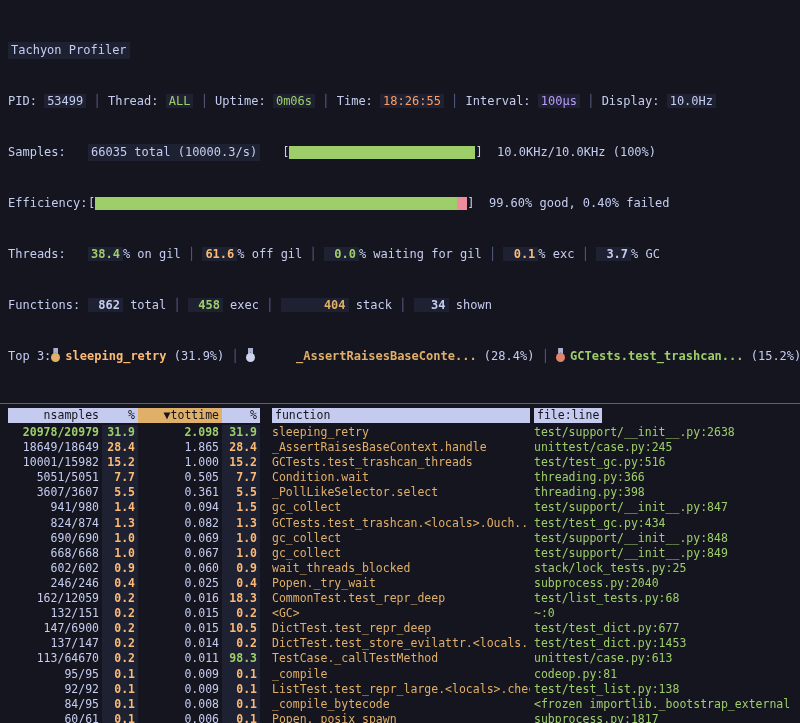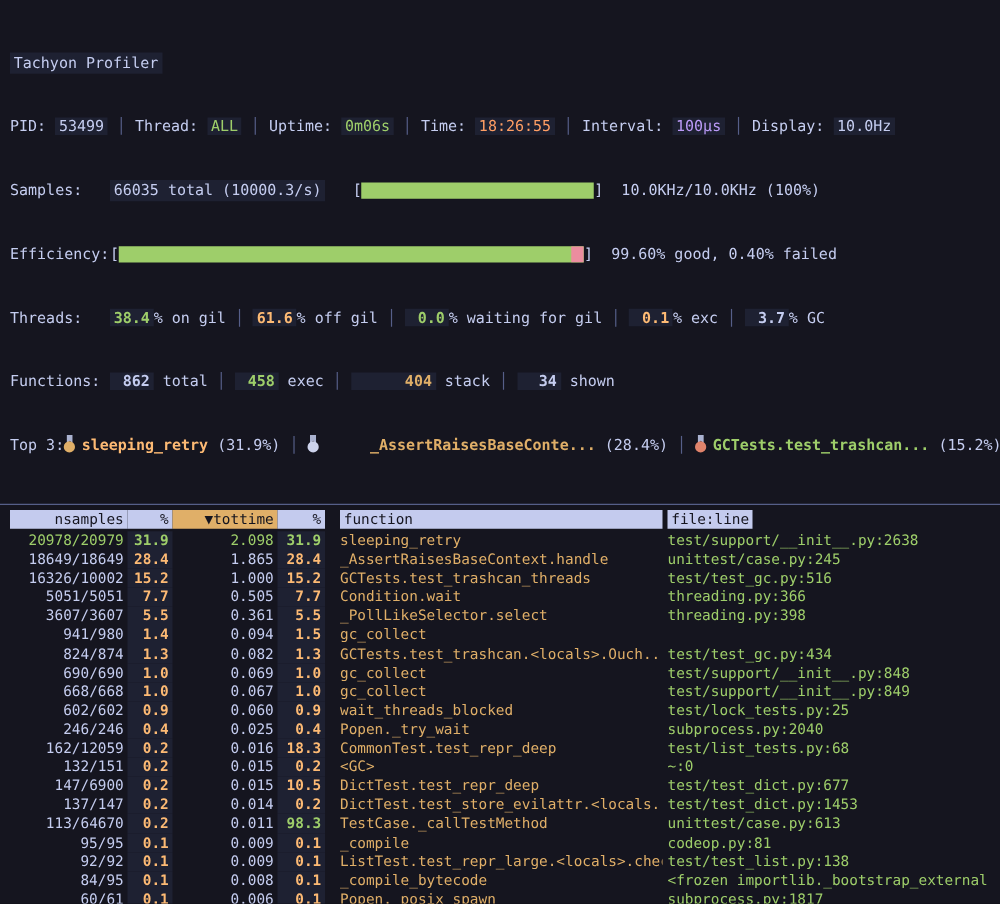--- a/index.html
+++ b/index.html
@@ -41,21 +41,21 @@
           font-size:11.5px; line-height:15.1px; height:15.1px; white-space:pre; align-items:center; }
   .thead { height:17px; line-height:17px; margin-bottom:1px; }
   .thead .hcell { background:#c4cbee; color:#15151f; height:15px; line-height:15px; }
   .thead .hsorted { background:#e0af68; }
   .cell-num { text-align:right; padding-right:3px; }
   .cell-fn { padding-left:12px; color:#e0af68; overflow:hidden; }
   .cell-file { padding-left:4px; color:#9ece6a; }
   .thead .hfile-wrap { padding-left:4px; background:none; }
   .thead .hfile { display:inline-block; background:#c4cbee; color:#15151f; padding:0 3px; height:15px; line-height:15px; }
   .pcell.r, .pcell.g { background:#1e2132; font-weight:700; }
-  .cell-ns.g, .cell-tot.g { font-weight:400; background:none; }
+  .cell-ns.g, .cell-tot.g { font-weight:700; background:none; }
 </style>
 </head>
 <body>
 
 <div id="screen">
   <div class="hdr">
     <div class="line">
       <span class="chip">Tachyon Profiler</span>
     </div>
     <div class="line" id="status-bar"><span><span class="lbl">PID: </span><span class="chip w">53499</span></span><span class="sep"> │ </span><span><span class="lbl">Thread: </span><span class="chip g">ALL</span></span><span class="sep"> │ </span><span><span class="lbl">Uptime: </span><span class="chip g">0m06s</span></span><span class="sep"> │ </span><span><span class="lbl">Time: </span><span class="chip or">18:26:55</span></span><span class="sep"> │ </span><span><span class="lbl">Interval: </span><span class="chip p">100μs</span></span><span class="sep"> │ </span><span><span class="lbl">Display: </span><span class="chip w">10.0Hz</span></span></div>
@@ -83,28 +83,28 @@
       <span class="hcell cell-num">nsamples</span>
       <span class="hcell cell-num">%</span>
       <span class="hcell cell-num hsorted">▼tottime</span>
       <span class="hcell cell-num">%</span>
       <span class="hcell" style="margin-left:12px; padding-left:3px;">function</span>
       <span class="hfile-wrap"><span class="hfile">file:line</span></span>
     </div>
     <div id="table-body">
         <div class="trow"><span class="cell-num cell-ns g">20978/20979</span><span class="cell-num pcell g">31.9</span><span class="cell-num cell-tot g">2.098</span><span class="cell-num pcell g">31.9</span><span class="cell-fn">sleeping_retry</span><span class="cell-file">test/support/__init__.py:2638</span></div>
         <div class="trow"><span class="cell-num cell-ns w">18649/18649</span><span class="cell-num pcell r">28.4</span><span class="cell-num cell-tot w">1.865</span><span class="cell-num pcell r">28.4</span><span class="cell-fn">_AssertRaisesBaseContext.handle</span><span class="cell-file">unittest/case.py:245</span></div>
-        <div class="trow"><span class="cell-num cell-ns w">16326/10002</span><span class="cell-num pcell r">15.2</span><span class="cell-num cell-tot w">1.000</span><span class="cell-num pcell r">15.2</span><span class="cell-fn">GCTests.test_trashcan_threads</span><span class="cell-file">test/test_gc.py:516</span></div>
+        <div class="trow"><span class="cell-num cell-ns w">10001/15982</span><span class="cell-num pcell r">15.2</span><span class="cell-num cell-tot w">1.000</span><span class="cell-num pcell r">15.2</span><span class="cell-fn">GCTests.test_trashcan_threads</span><span class="cell-file">test/test_gc.py:516</span></div>
         <div class="trow"><span class="cell-num cell-ns w">5051/5051</span><span class="cell-num pcell r">7.7</span><span class="cell-num cell-tot w">0.505</span><span class="cell-num pcell r">7.7</span><span class="cell-fn">Condition.wait</span><span class="cell-file">threading.py:366</span></div>
         <div class="trow"><span class="cell-num cell-ns w">3607/3607</span><span class="cell-num pcell r">5.5</span><span class="cell-num cell-tot w">0.361</span><span class="cell-num pcell r">5.5</span><span class="cell-fn">_PollLikeSelector.select</span><span class="cell-file">threading.py:398</span></div>
-        <div class="trow"><span class="cell-num cell-ns w">941/980</span><span class="cell-num pcell r">1.4</span><span class="cell-num cell-tot w">0.094</span><span class="cell-num pcell r">1.5</span><span class="cell-fn">gc_collect</span></div>
+        <div class="trow"><span class="cell-num cell-ns w">941/980</span><span class="cell-num pcell r">1.4</span><span class="cell-num cell-tot w">0.094</span><span class="cell-num pcell r">1.5</span><span class="cell-fn">gc_collect</span><span class="cell-file">test/support/__init__.py:847</span></div>
         <div class="trow"><span class="cell-num cell-ns w">824/874</span><span class="cell-num pcell r">1.3</span><span class="cell-num cell-tot w">0.082</span><span class="cell-num pcell r">1.3</span><span class="cell-fn">GCTests.test_trashcan.&lt;locals&gt;.Ouch....</span><span class="cell-file">test/test_gc.py:434</span></div>
         <div class="trow"><span class="cell-num cell-ns w">690/690</span><span class="cell-num pcell r">1.0</span><span class="cell-num cell-tot w">0.069</span><span class="cell-num pcell r">1.0</span><span class="cell-fn">gc_collect</span><span class="cell-file">test/support/__init__.py:848</span></div>
         <div class="trow"><span class="cell-num cell-ns w">668/668</span><span class="cell-num pcell r">1.0</span><span class="cell-num cell-tot w">0.067</span><span class="cell-num pcell r">1.0</span><span class="cell-fn">gc_collect</span><span class="cell-file">test/support/__init__.py:849</span></div>
-        <div class="trow"><span class="cell-num cell-ns w">602/602</span><span class="cell-num pcell r">0.9</span><span class="cell-num cell-tot w">0.060</span><span class="cell-num pcell r">0.9</span><span class="cell-fn">wait_threads_blocked</span><span class="cell-file">test/lock_tests.py:25</span></div>
+        <div class="trow"><span class="cell-num cell-ns w">602/602</span><span class="cell-num pcell r">0.9</span><span class="cell-num cell-tot w">0.060</span><span class="cell-num pcell r">0.9</span><span class="cell-fn">wait_threads_blocked</span><span class="cell-file">stack/lock_tests.py:25</span></div>
         <div class="trow"><span class="cell-num cell-ns w">246/246</span><span class="cell-num pcell r">0.4</span><span class="cell-num cell-tot w">0.025</span><span class="cell-num pcell r">0.4</span><span class="cell-fn">Popen._try_wait</span><span class="cell-file">subprocess.py:2040</span></div>
         <div class="trow"><span class="cell-num cell-ns w">162/12059</span><span class="cell-num pcell r">0.2</span><span class="cell-num cell-tot w">0.016</span><span class="cell-num pcell r">18.3</span><span class="cell-fn">CommonTest.test_repr_deep</span><span class="cell-file">test/list_tests.py:68</span></div>
         <div class="trow"><span class="cell-num cell-ns w">132/151</span><span class="cell-num pcell r">0.2</span><span class="cell-num cell-tot w">0.015</span><span class="cell-num pcell r">0.2</span><span class="cell-fn">&lt;GC&gt;</span><span class="cell-file">~:0</span></div>
         <div class="trow"><span class="cell-num cell-ns w">147/6900</span><span class="cell-num pcell r">0.2</span><span class="cell-num cell-tot w">0.015</span><span class="cell-num pcell r">10.5</span><span class="cell-fn">DictTest.test_repr_deep</span><span class="cell-file">test/test_dict.py:677</span></div>
         <div class="trow"><span class="cell-num cell-ns w">137/147</span><span class="cell-num pcell r">0.2</span><span class="cell-num cell-tot w">0.014</span><span class="cell-num pcell r">0.2</span><span class="cell-fn">DictTest.test_store_evilattr.&lt;locals...</span><span class="cell-file">test/test_dict.py:1453</span></div>
         <div class="trow"><span class="cell-num cell-ns w">113/64670</span><span class="cell-num pcell r">0.2</span><span class="cell-num cell-tot w">0.011</span><span class="cell-num pcell g">98.3</span><span class="cell-fn">TestCase._callTestMethod</span><span class="cell-file">unittest/case.py:613</span></div>
         <div class="trow"><span class="cell-num cell-ns w">95/95</span><span class="cell-num pcell r">0.1</span><span class="cell-num cell-tot w">0.009</span><span class="cell-num pcell r">0.1</span><span class="cell-fn">_compile</span><span class="cell-file">codeop.py:81</span></div>
         <div class="trow"><span class="cell-num cell-ns w">92/92</span><span class="cell-num pcell r">0.1</span><span class="cell-num cell-tot w">0.009</span><span class="cell-num pcell r">0.1</span><span class="cell-fn">ListTest.test_repr_large.&lt;locals&gt;.check</span><span class="cell-file">test/test_list.py:138</span></div>
         <div class="trow"><span class="cell-num cell-ns w">84/95</span><span class="cell-num pcell r">0.1</span><span class="cell-num cell-tot w">0.008</span><span class="cell-num pcell r">0.1</span><span class="cell-fn">_compile_bytecode</span><span class="cell-file">&lt;frozen importlib._bootstrap_external</span></div>
         <div class="trow"><span class="cell-num cell-ns w">60/61</span><span class="cell-num pcell r">0.1</span><span class="cell-num cell-tot w">0.006</span><span class="cell-num pcell r">0.1</span><span class="cell-fn">Popen._posix_spawn</span><span class="cell-file">subprocess.py:1817</span></div>

